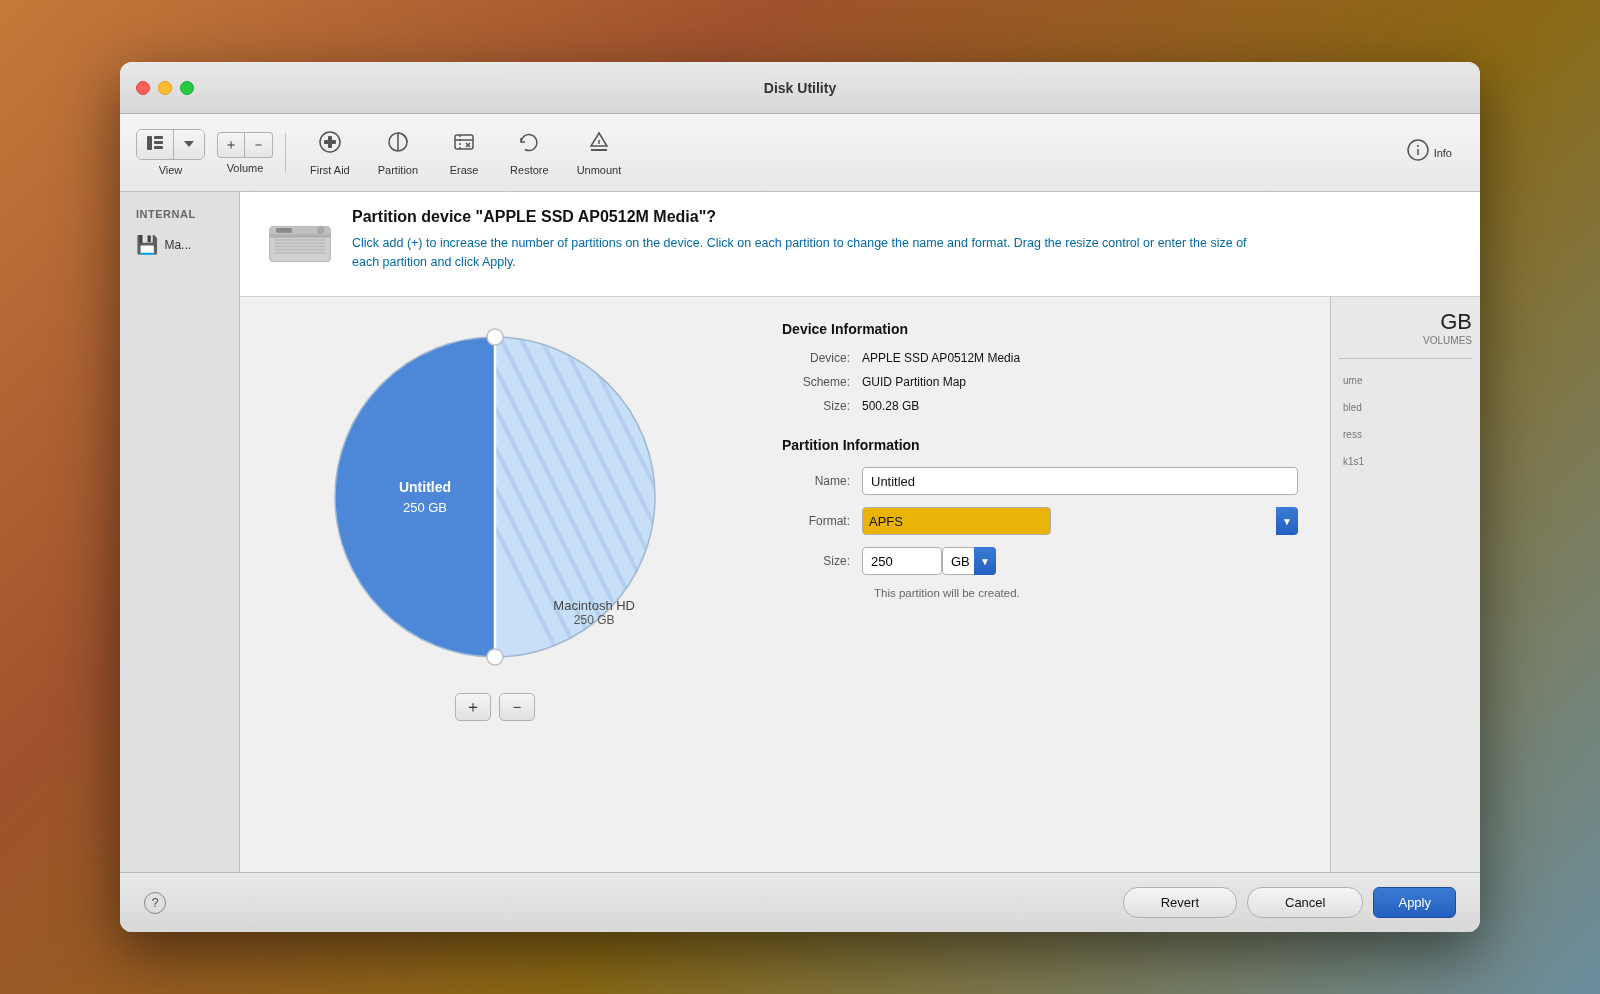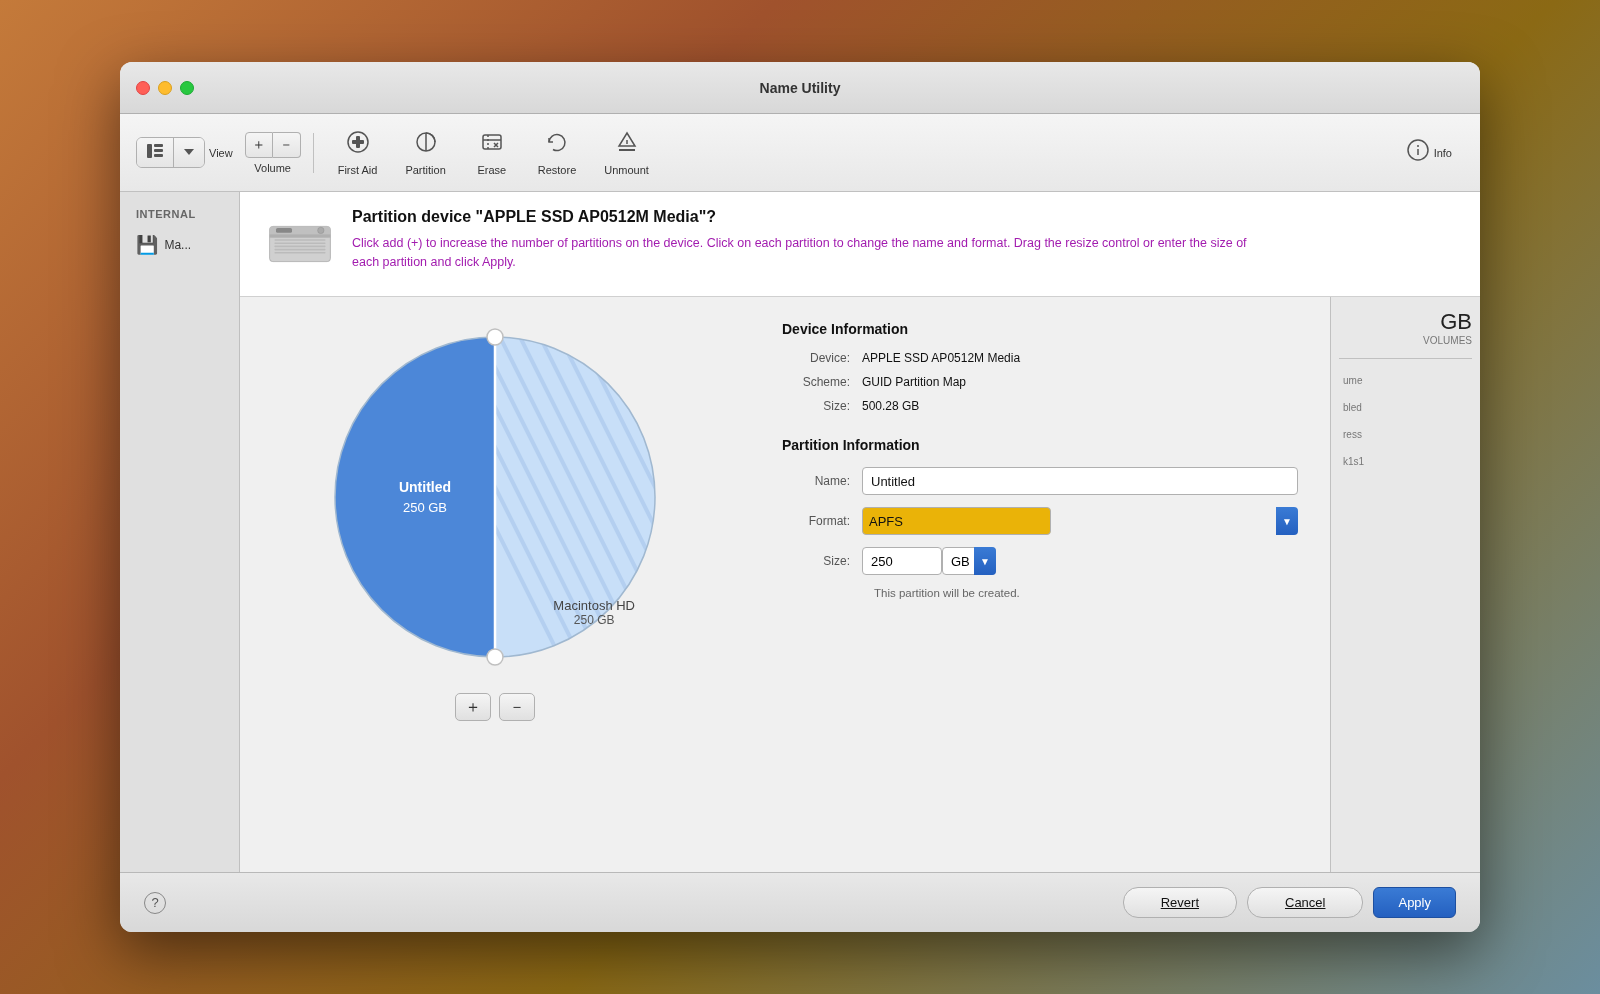--- a/index.html
+++ b/index.html
@@ -203,21 +203,21 @@
     }
     .disk-img-svg { width: 64px; height: 52px; }
     .header-text h2 {
       font-size: 16px;
       font-weight: 600;
       color: #111;
       margin-bottom: 8px;
     }
     .header-text p {
       font-size: 12.5px;
-      color: #a21caf;
+      color: #0369a1;
       line-height: 1.5;
       max-width: 900px;
     }
     
     .right-panel {
       width: 150px;
       background: #e8e8e8;
       border-left: 1px solid #c0c0c0;
       padding: 12px 8px;
       display: flex;
@@ -446,21 +446,20 @@
       gap: 10px;
     }
     .btn-secondary {
       padding: 7px 37px;
       background: linear-gradient(180deg, #f5f5f5 0%, #e0e0e0 100%);
       border: 1px solid #b0b0b0;
       border-radius: 15px;
       font-size: 13px;
       color: #111;
       cursor: pointer;
-      text-decoration: underline;
     }
     .btn-primary {
       padding: 7px 24px;
       background: linear-gradient(180deg, #3a7bd5 0%, #2460c0 100%);
       border: 1px solid #1d4fa0;
       border-radius: 6px;
       font-size: 13px;
       color: white;
       cursor: pointer;
       font-weight: 500;
@@ -470,27 +469,27 @@
 <body>
 
 <div class="window">
 
   <div class="title-bar">
     <div class="traffic-lights">
       <div class="traffic-light close"></div>
       <div class="traffic-light minimize"></div>
       <div class="traffic-light maximize"></div>
     </div>
-    <span class="title-bar-title">Name Utility</span>
+    <span class="title-bar-title">Disk Utility</span>
   </div>
 
   <div class="toolbar">
 
     <div class="toolbar-view-group">
-      <div style="display:flex;flex-direction:row;align-items:center;gap:4px;">
+      <div style="display:flex;flex-direction:column;align-items:center;gap:4px;">
         <div class="view-toggle">
           <button class="view-toggle-btn">
             <svg width="16" height="14" viewBox="0 0 16 14">
                 <rect x="0" y="0" width="5" height="14" rx="1" fill="#555"></rect>
                 <rect x="7" y="0" width="9" height="3" rx="1" fill="#555"></rect>
                 <rect x="7" y="5" width="9" height="3" rx="1" fill="#555"></rect>
                 <rect x="7" y="10" width="9" height="3" rx="1" fill="#555"></rect>
               </svg>
           </button>
           <button class="view-toggle-btn">

